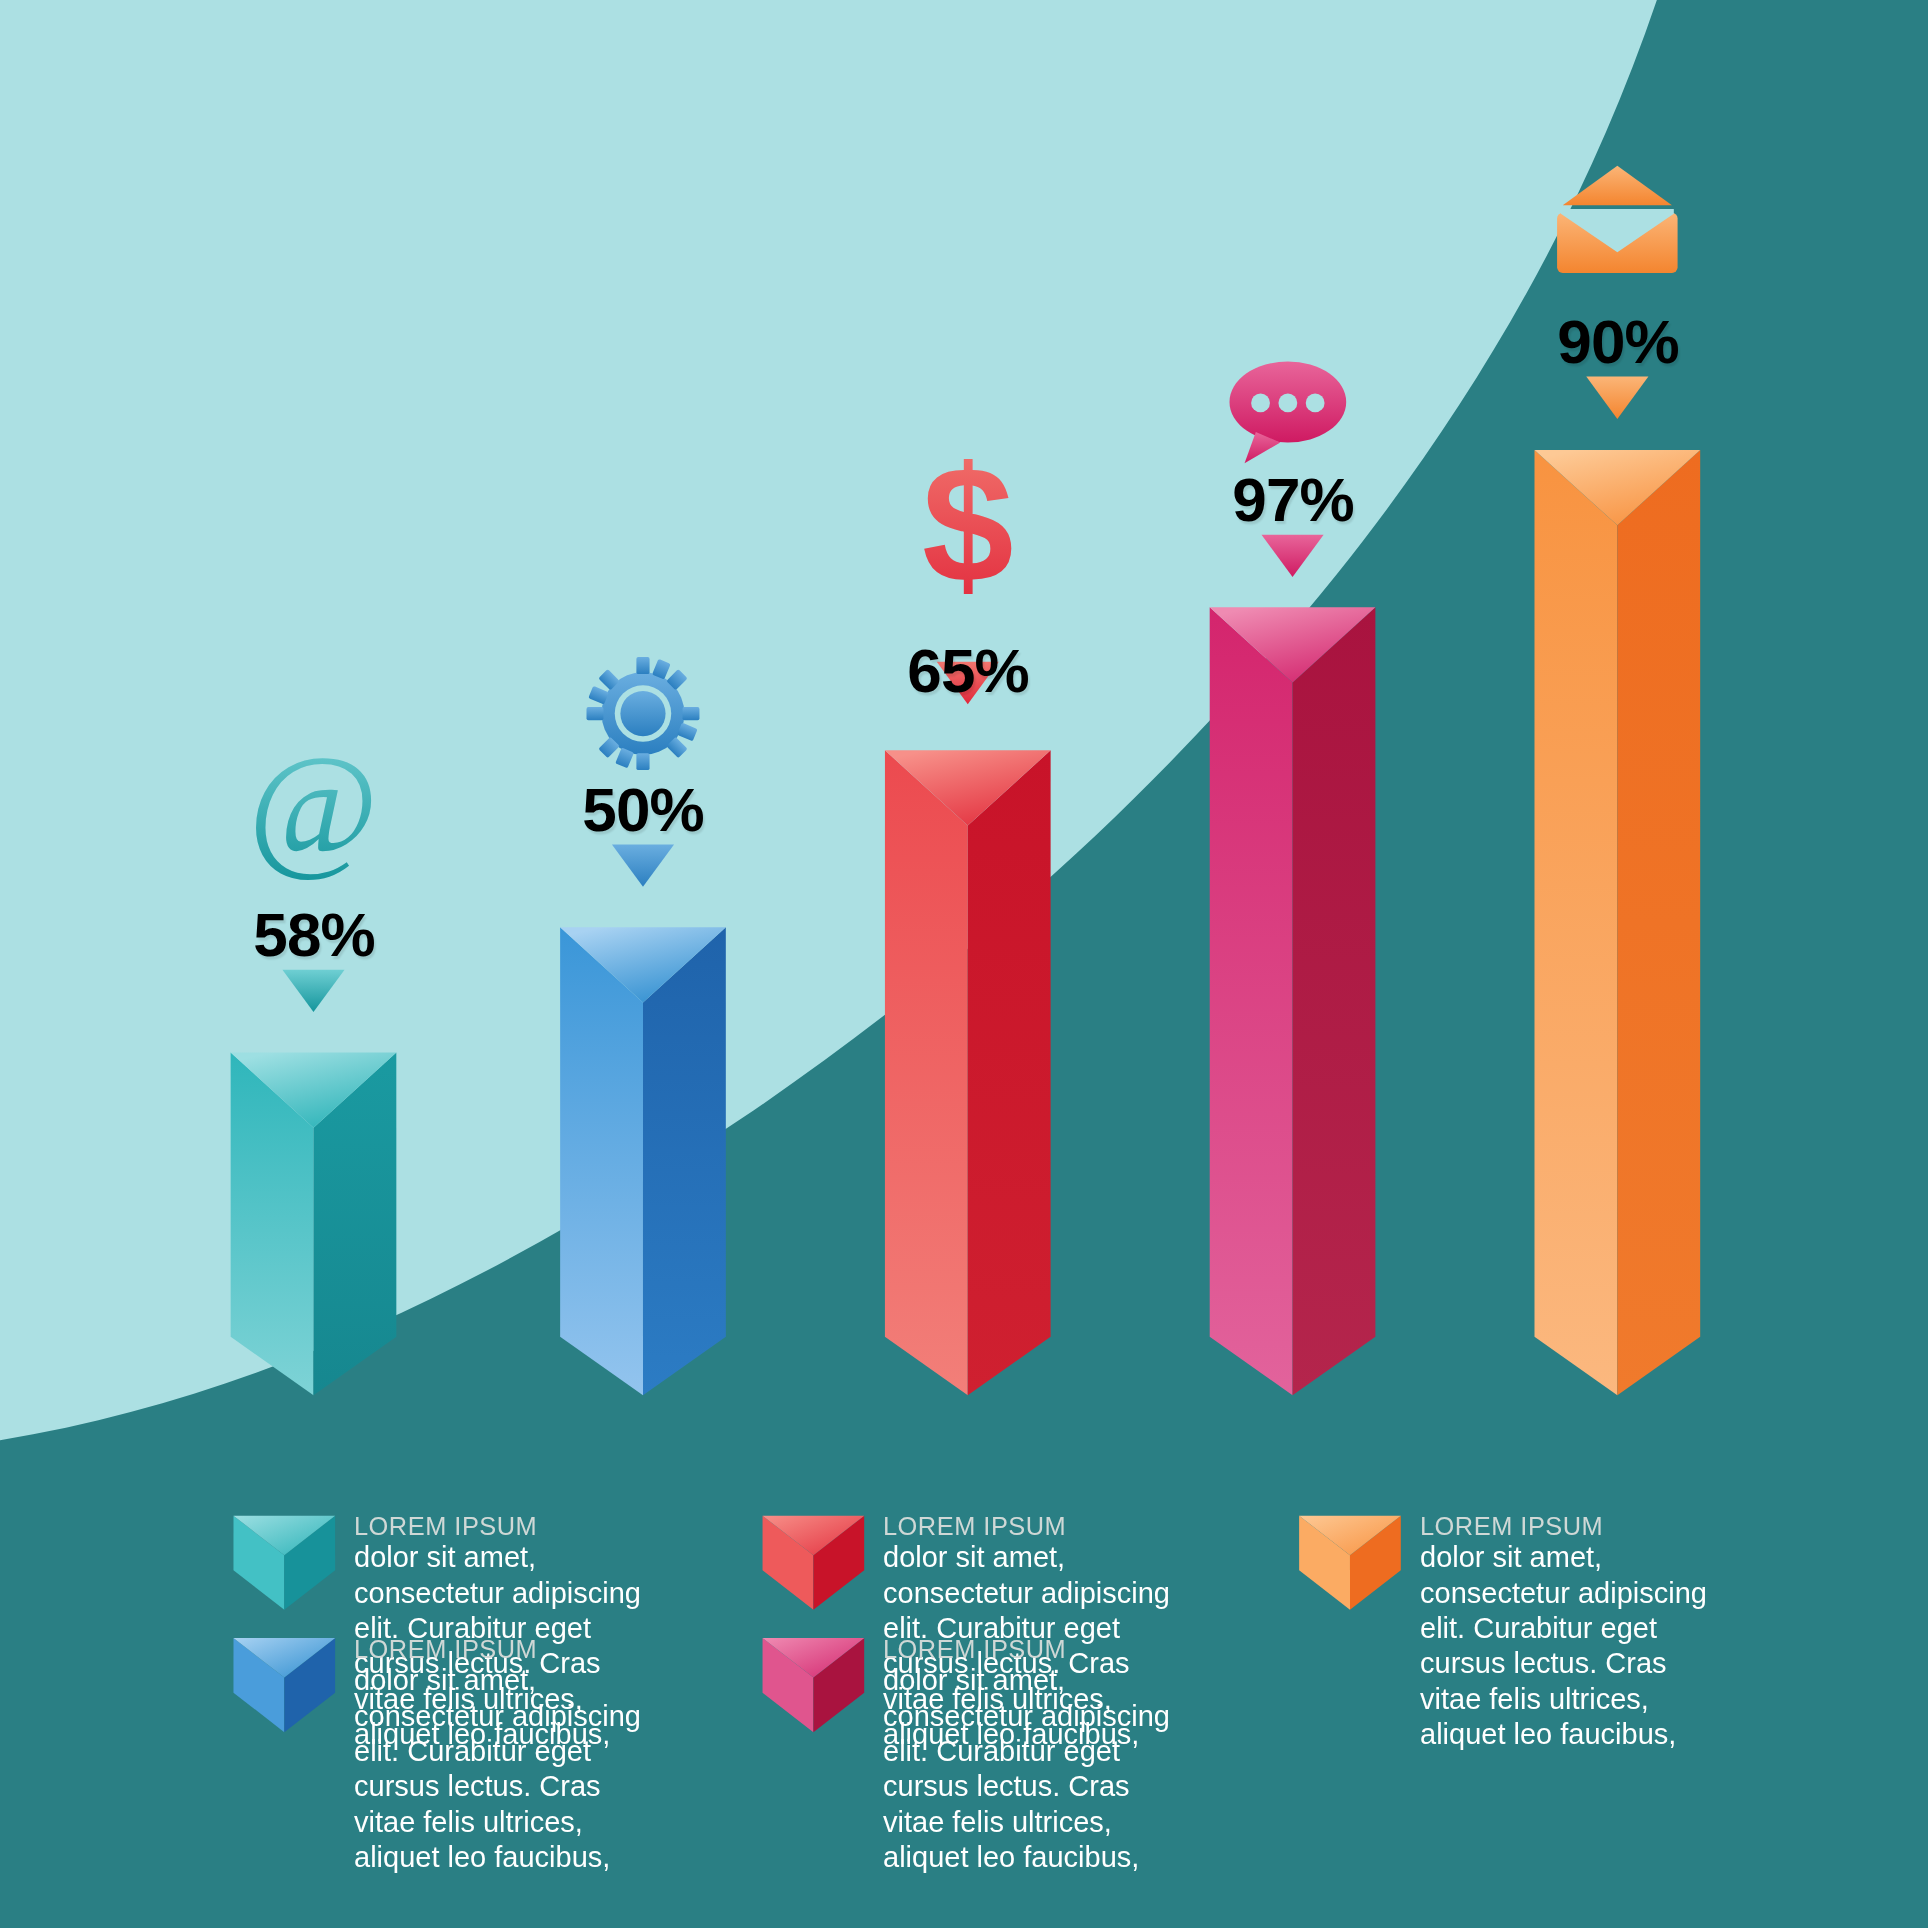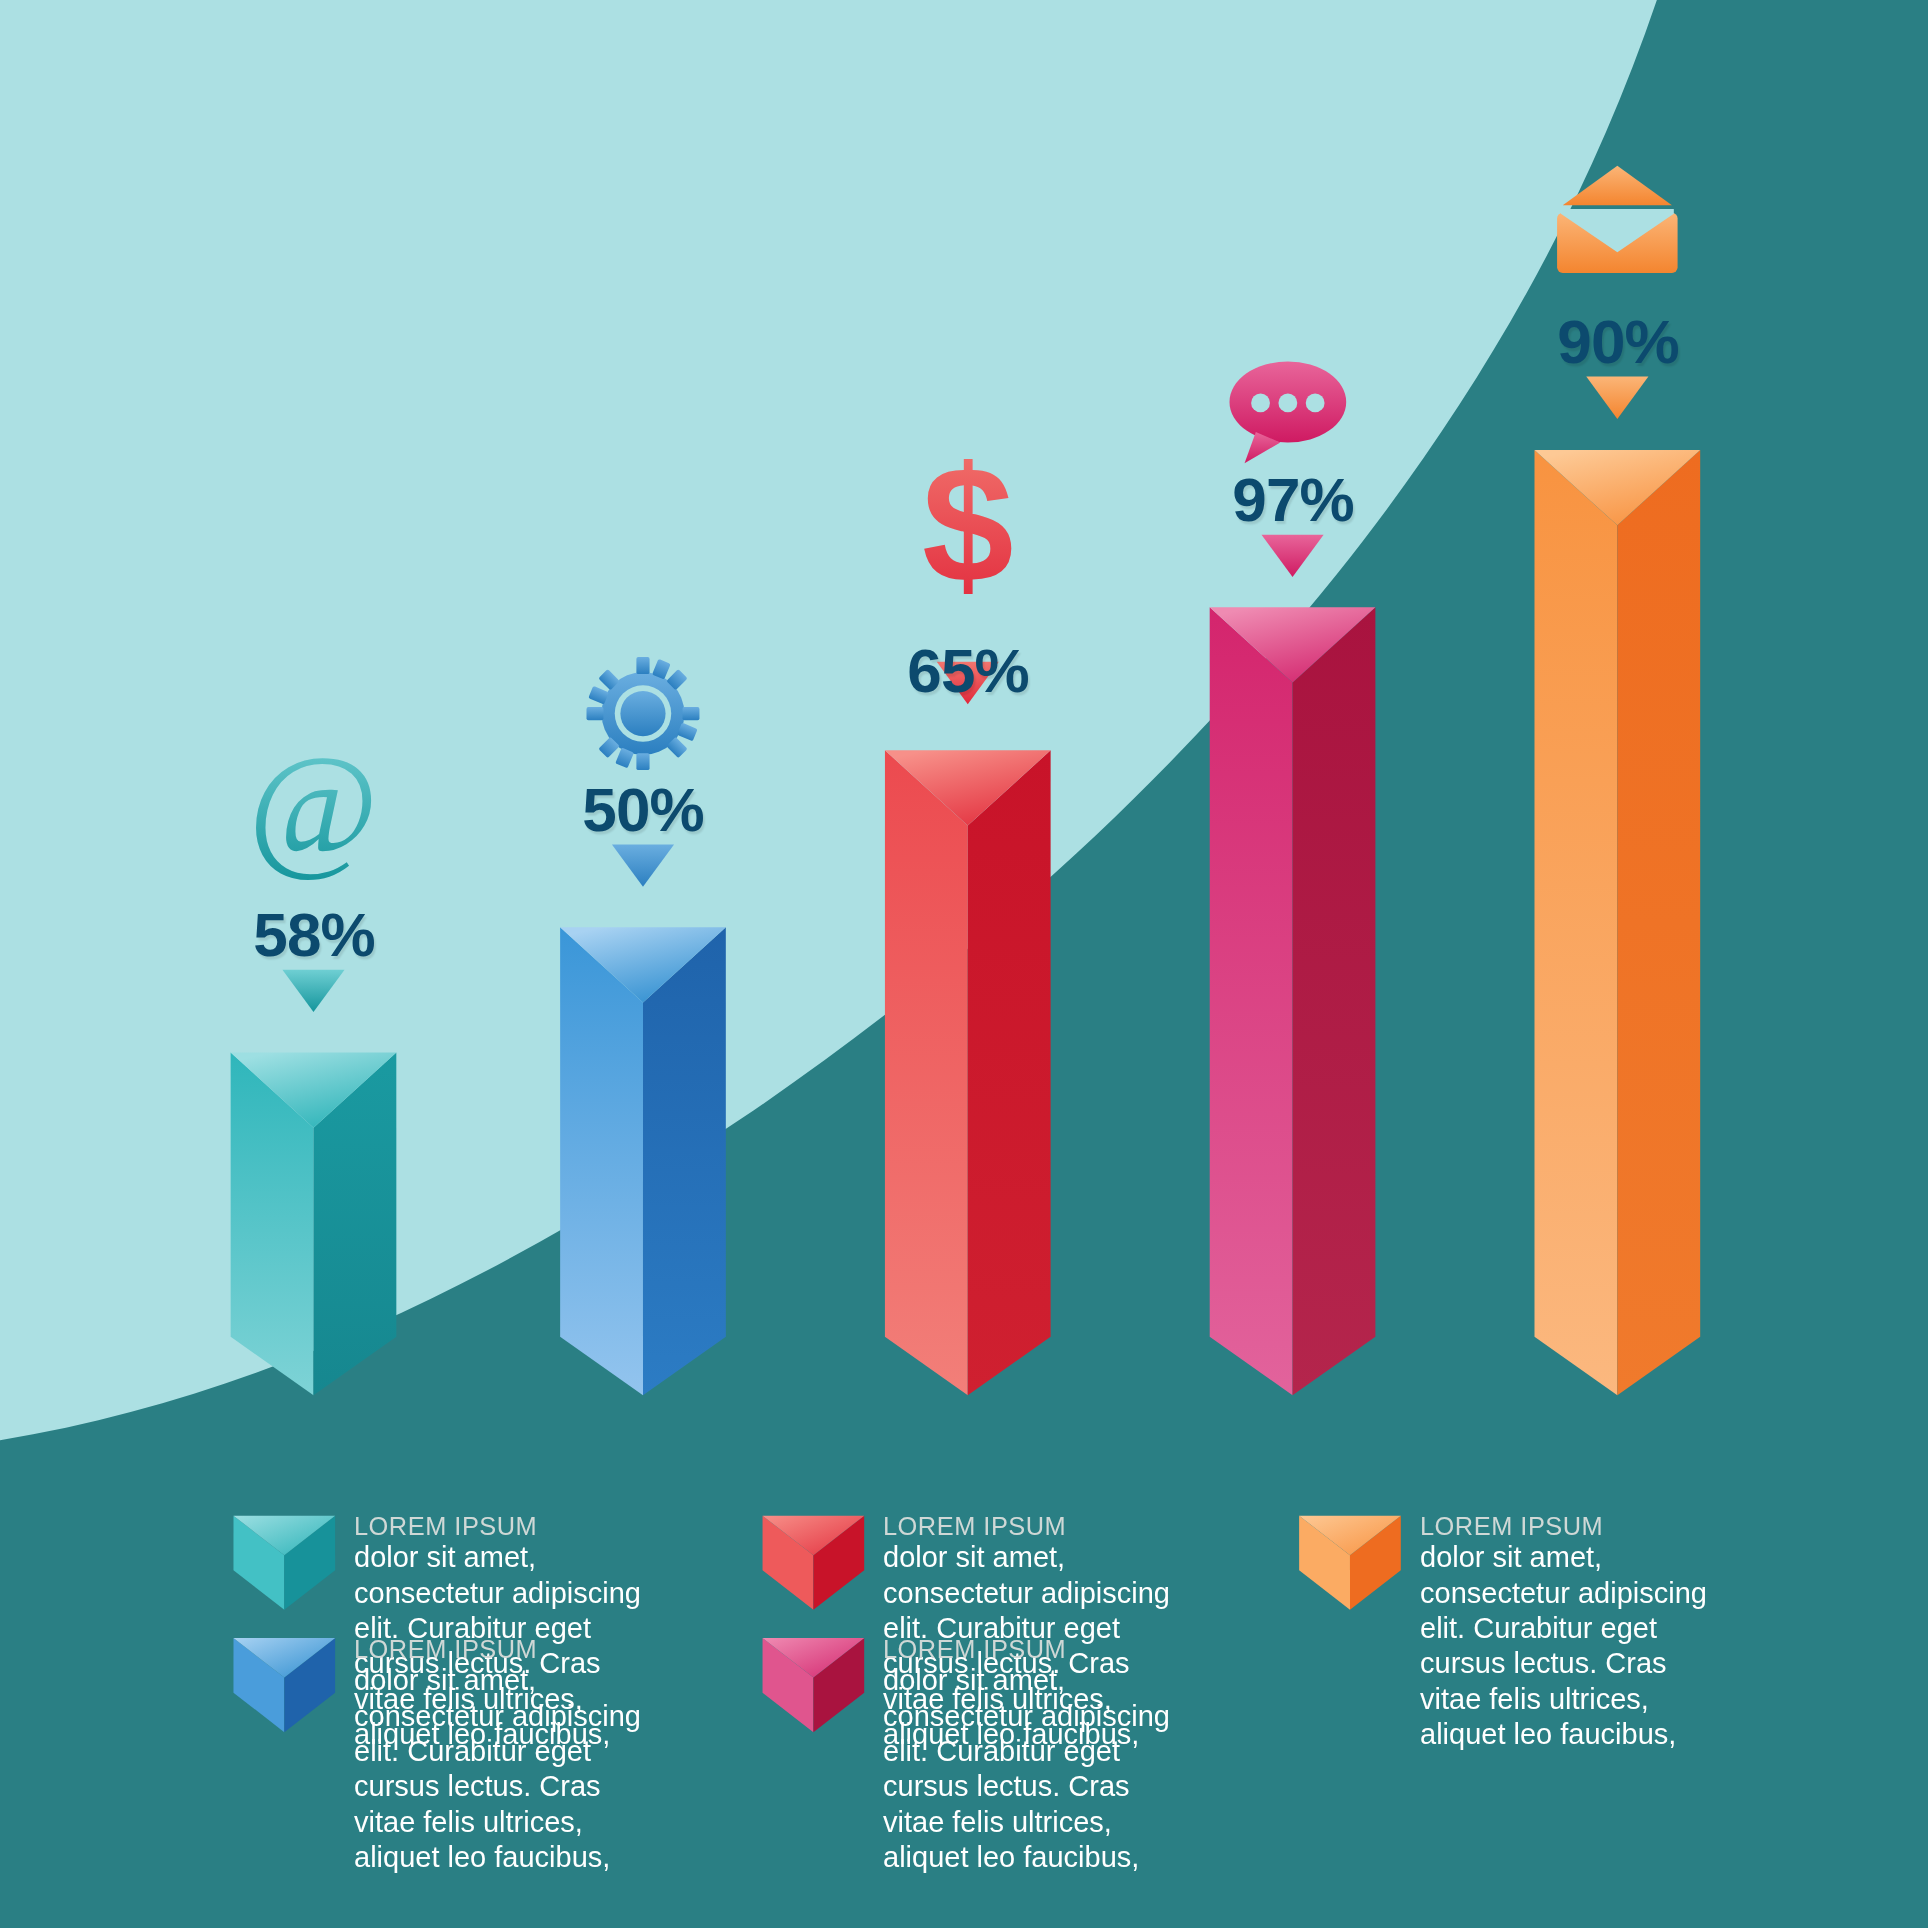--- a/index.html
+++ b/index.html
@@ -22,21 +22,21 @@
     width: 1928px;
     height: 1928px;
   }
   #chartsvg { pointer-events: none; }
 
   .pct-label {
     position: absolute;
     font-family: "Liberation Sans", sans-serif;
     font-weight: bold;
     font-size: 62px;
-    color: #0c4a6e;
+    color: #000000;
     text-align: center;
     letter-spacing: -0.9px;
     white-space: nowrap;
     transform: translateX(-50%);
     text-shadow: 1.9px 2.8px 1.9px rgba(0,0,0,0.10);
   }
 
   .legend-item {
     position: absolute;
     display: flex;

